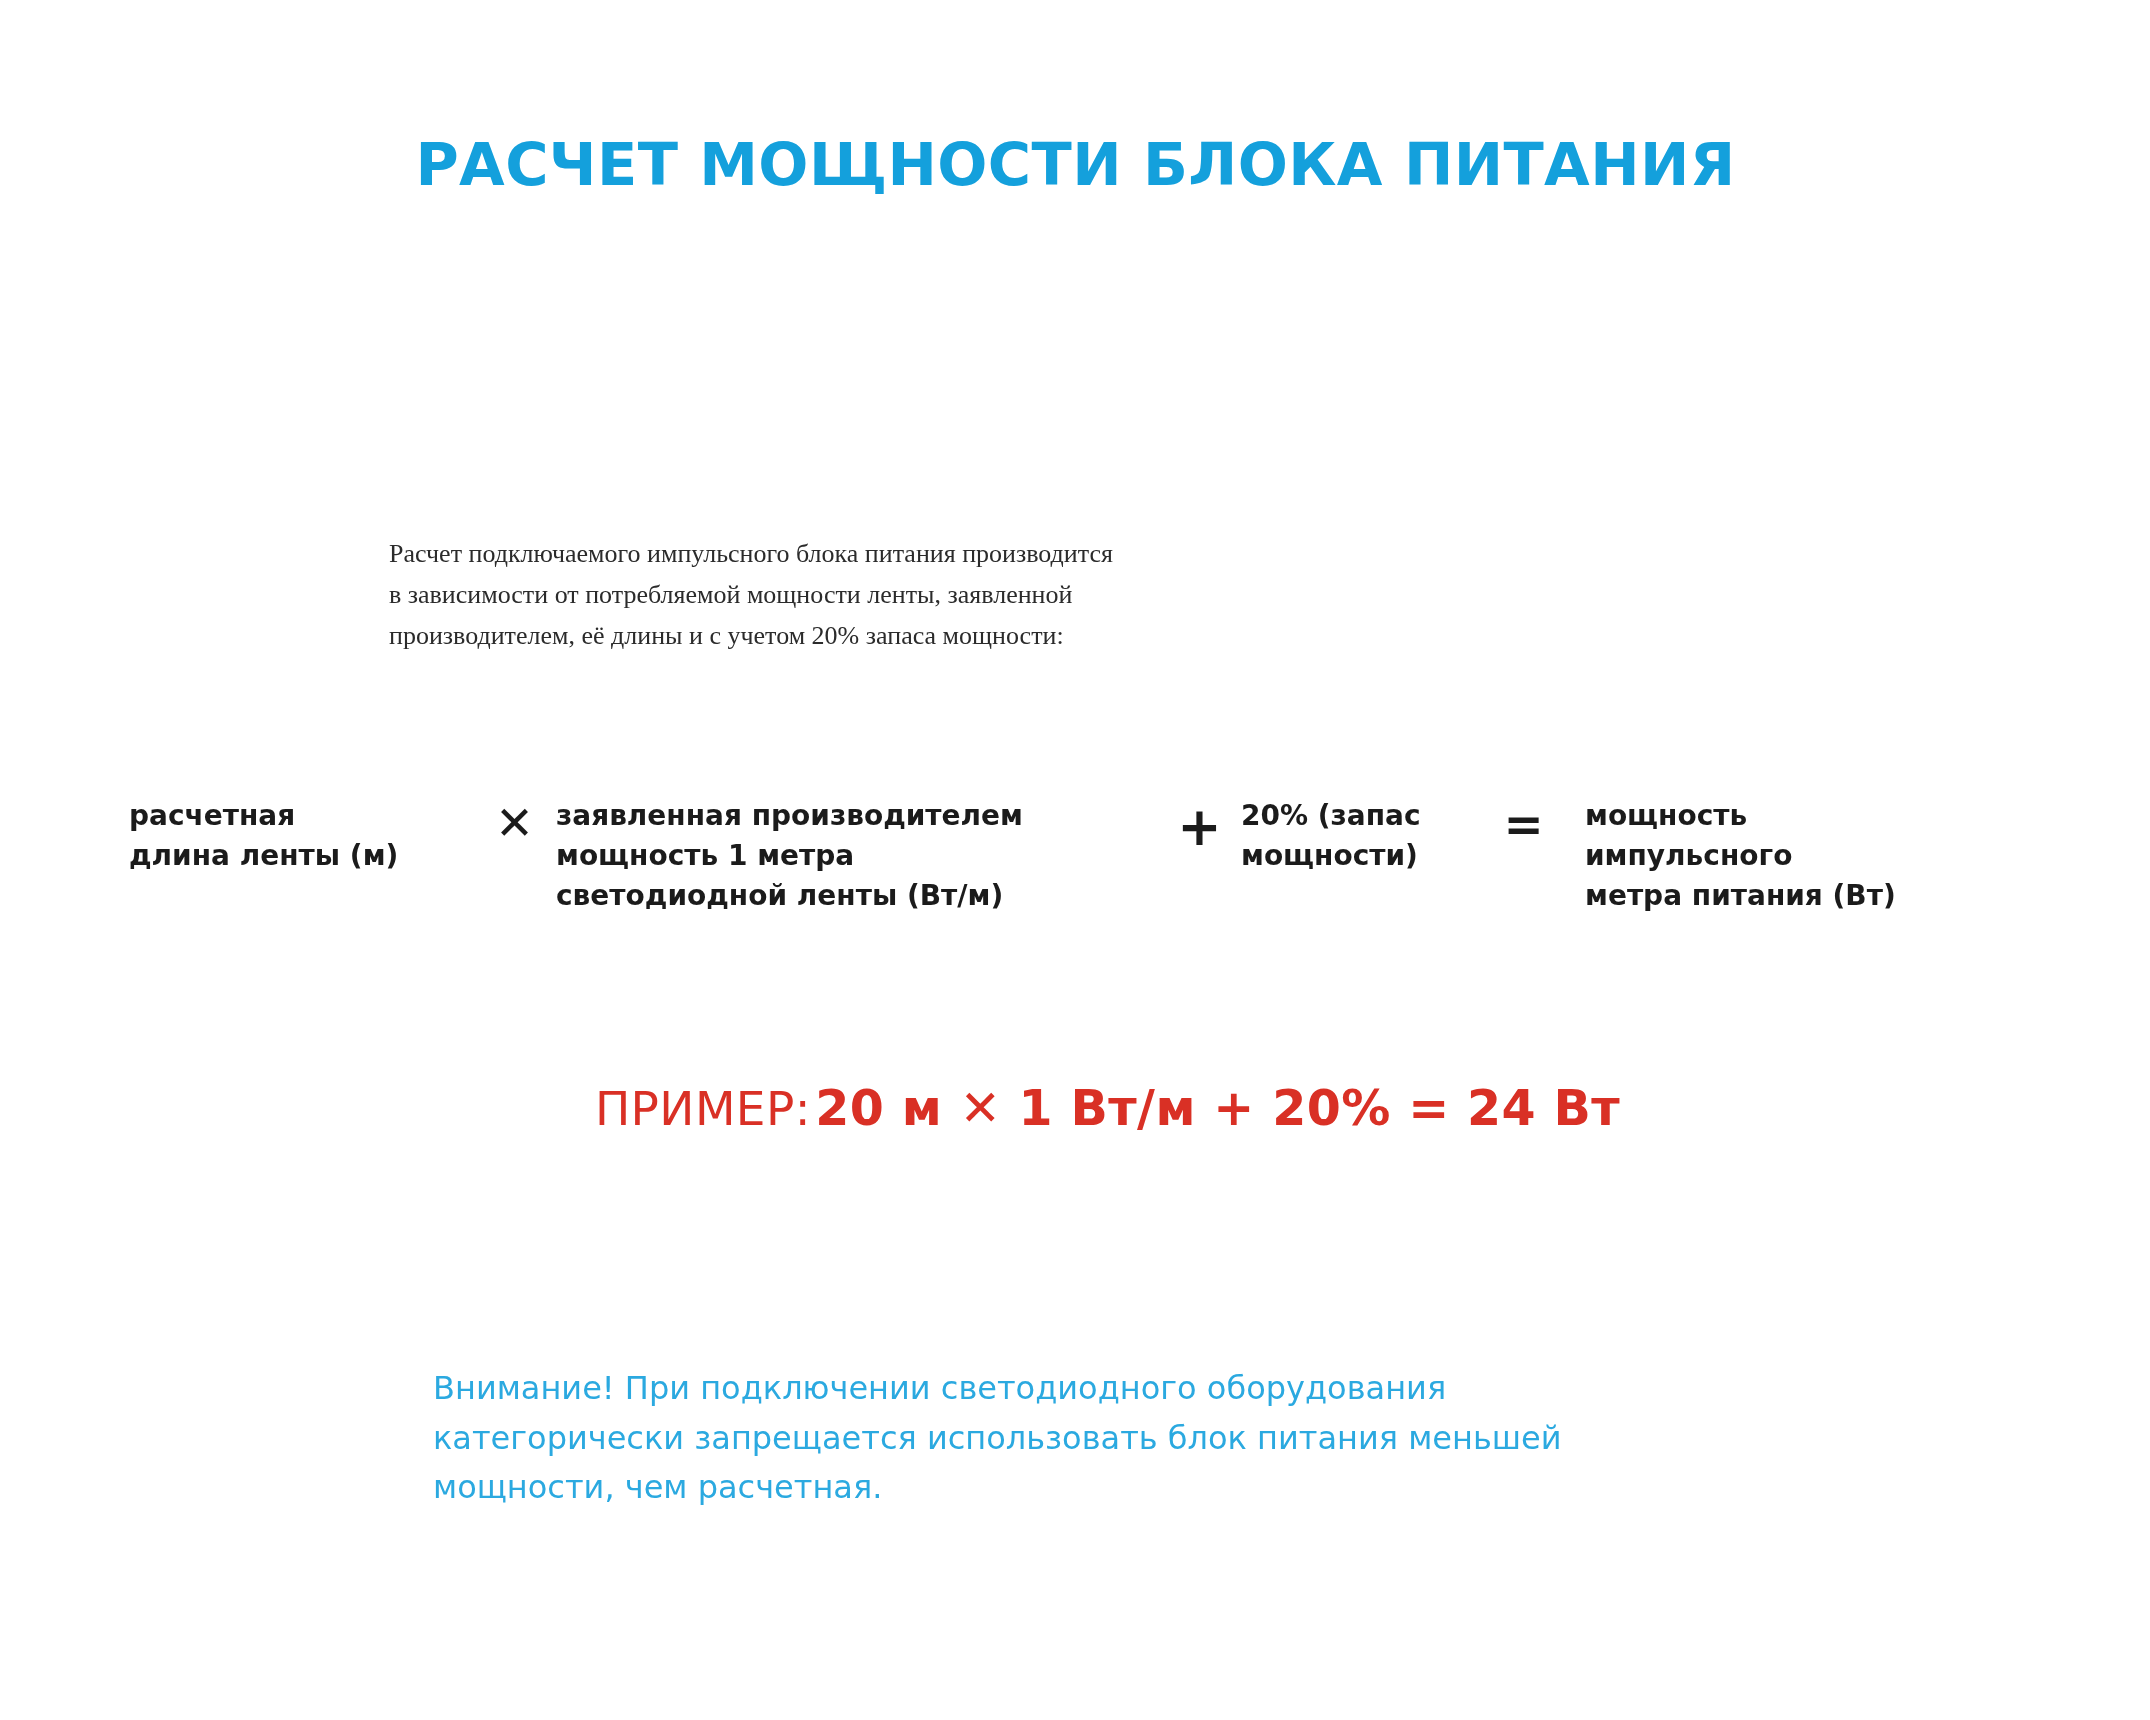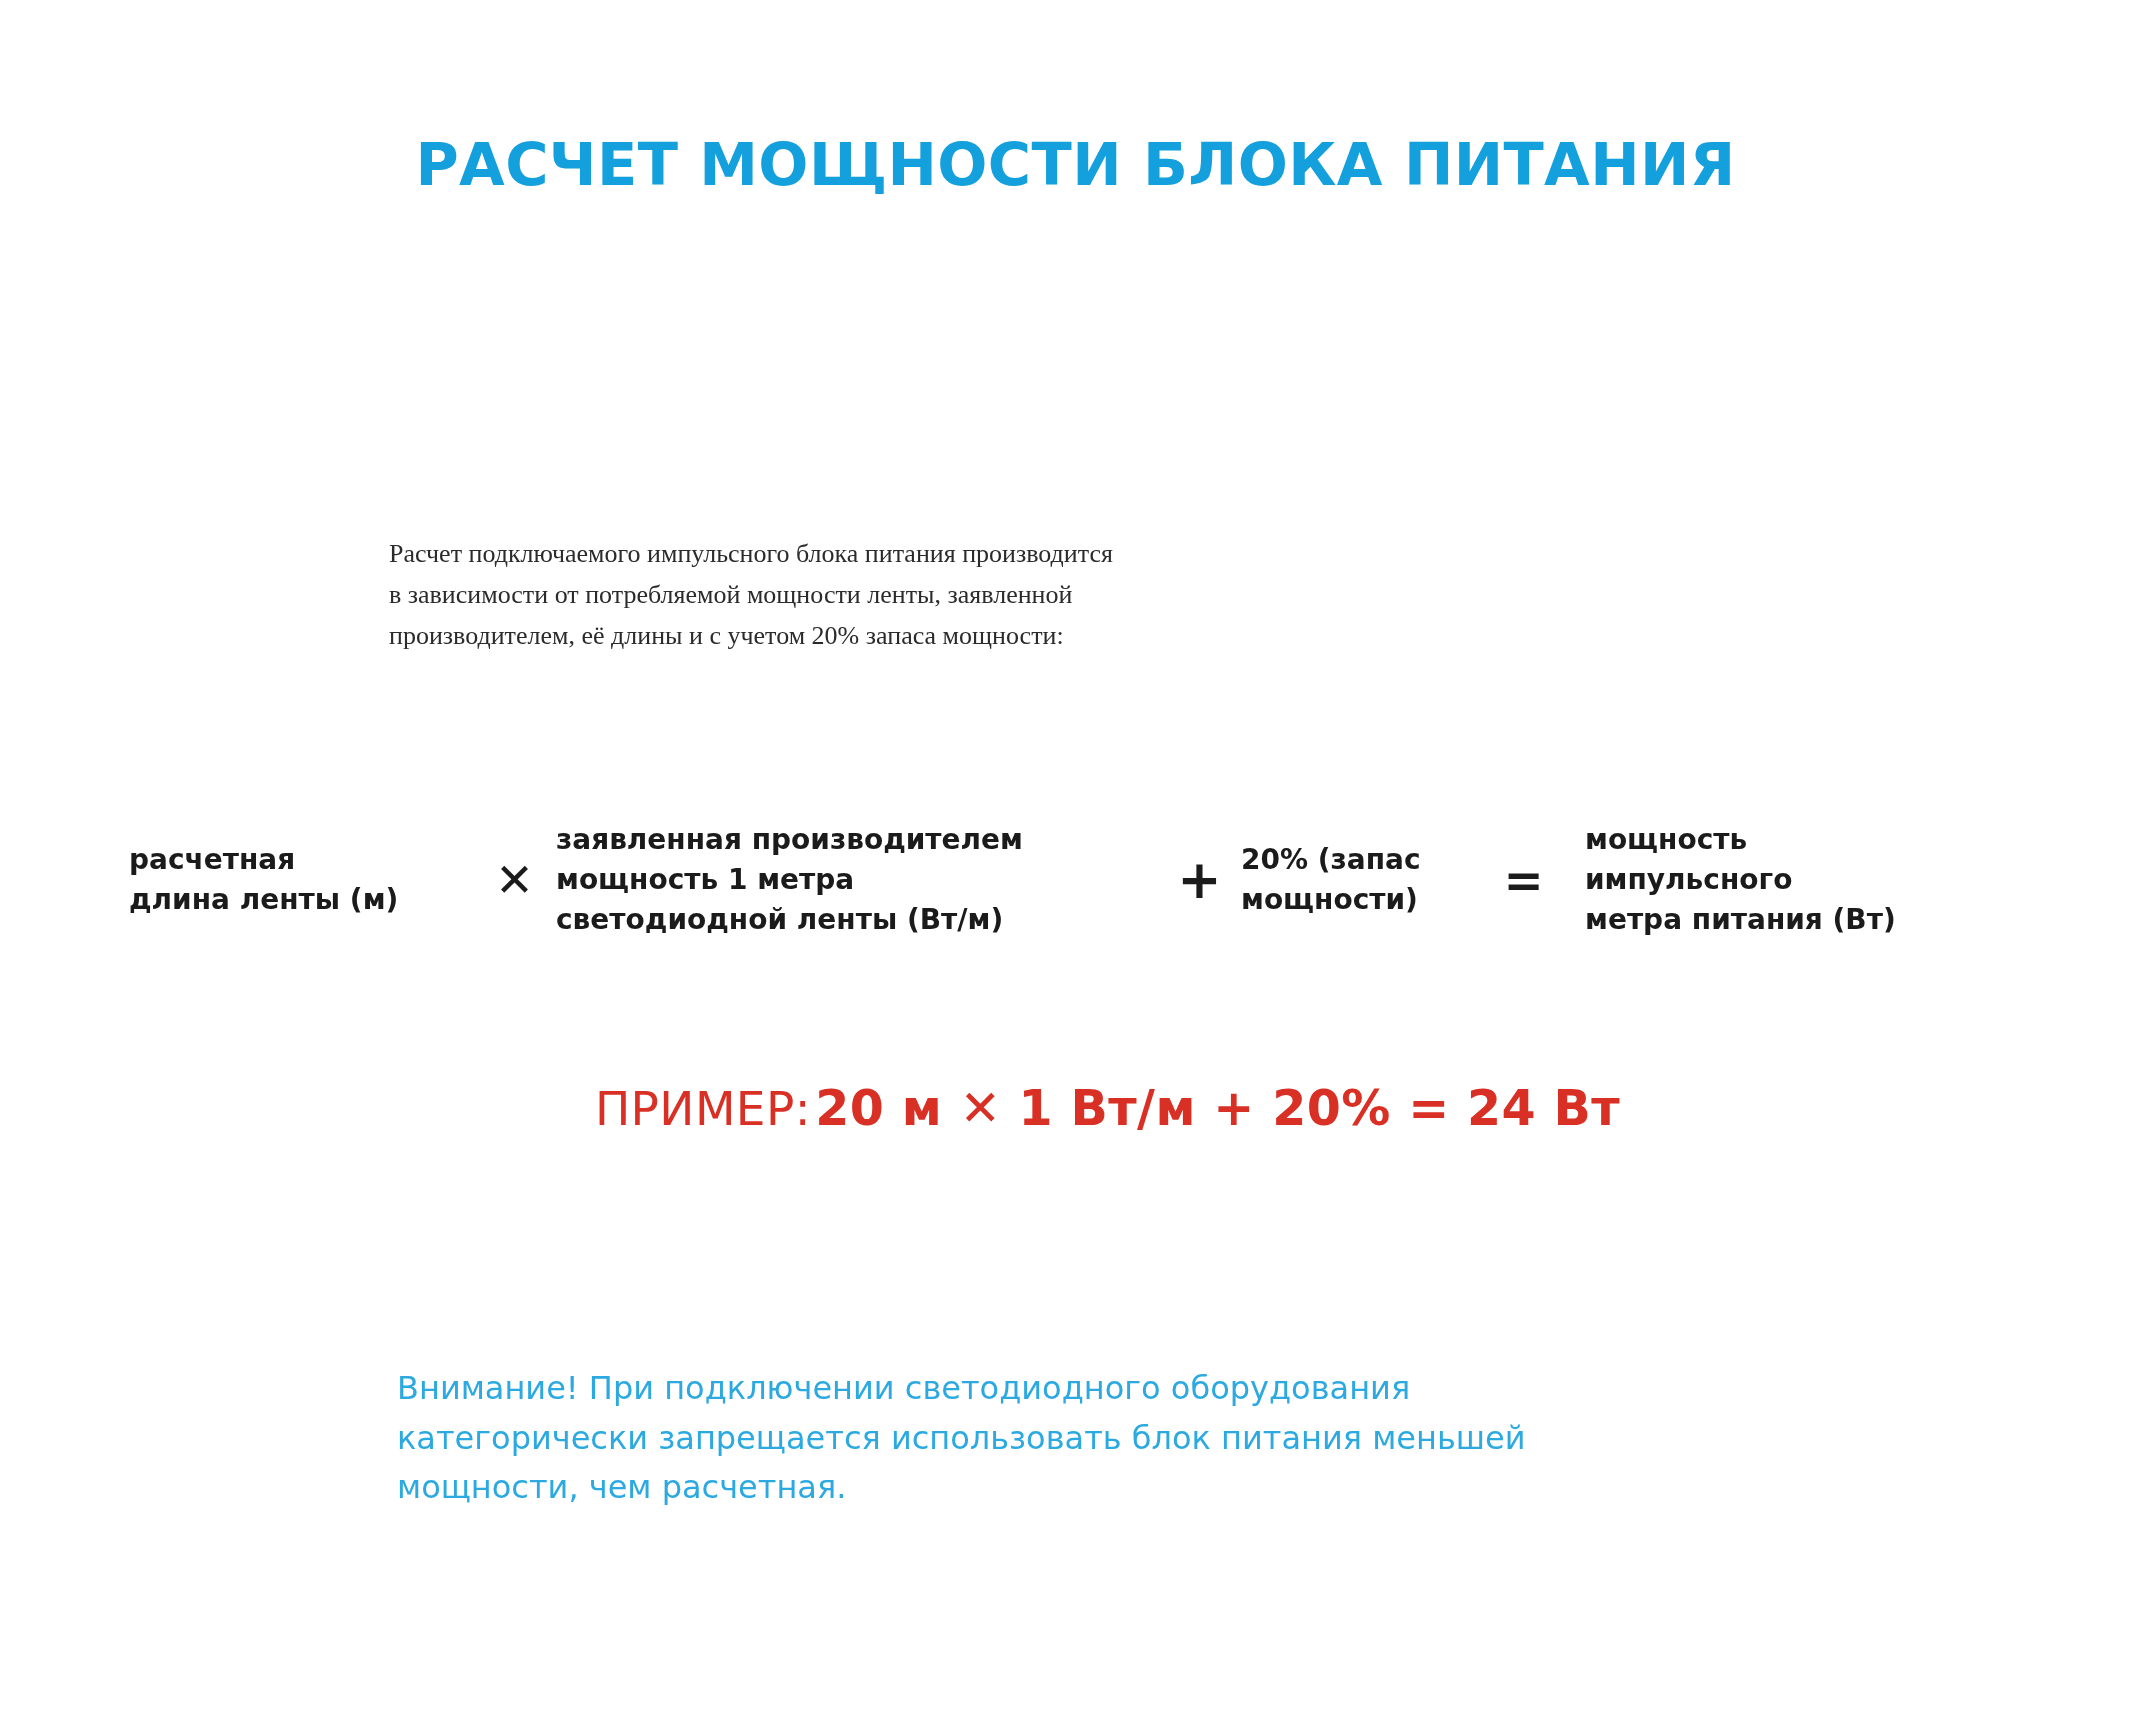--- a/index.html
+++ b/index.html
@@ -55,24 +55,23 @@
   }
   .intro .line {
     display: block;
     white-space: nowrap;
   }
 
   
   .formula {
     position: absolute;
     left: 129px;
-    top: 820px;
+    top: 796px;
     width: 1919px;
     display: flex;
-    align-items: center;
     justify-content: flex-start;
   }
   .term {
     font-weight: bold;
     font-size: 28px;
     line-height: 1.42;
     color: #1b1b1b;
   }
   .term .line {
     display: block;
@@ -129,20 +128,21 @@
     left: 397px;
     top: 1364px;
     width: 1463px;
     color: #2ba9e0;
     font-size: 32px;
     line-height: 1.55;
   }
   .warning .line {
     display: block;
     white-space: nowrap;
+    margin-left: 36px;
   }
 </style>
 </head>
 <body>
 
 <div class="page">
 
   <div class="title">
     <span class="line">РАСЧЕТ МОЩНОСТИ БЛОКА ПИТАНИЯ</span>
   </div>

